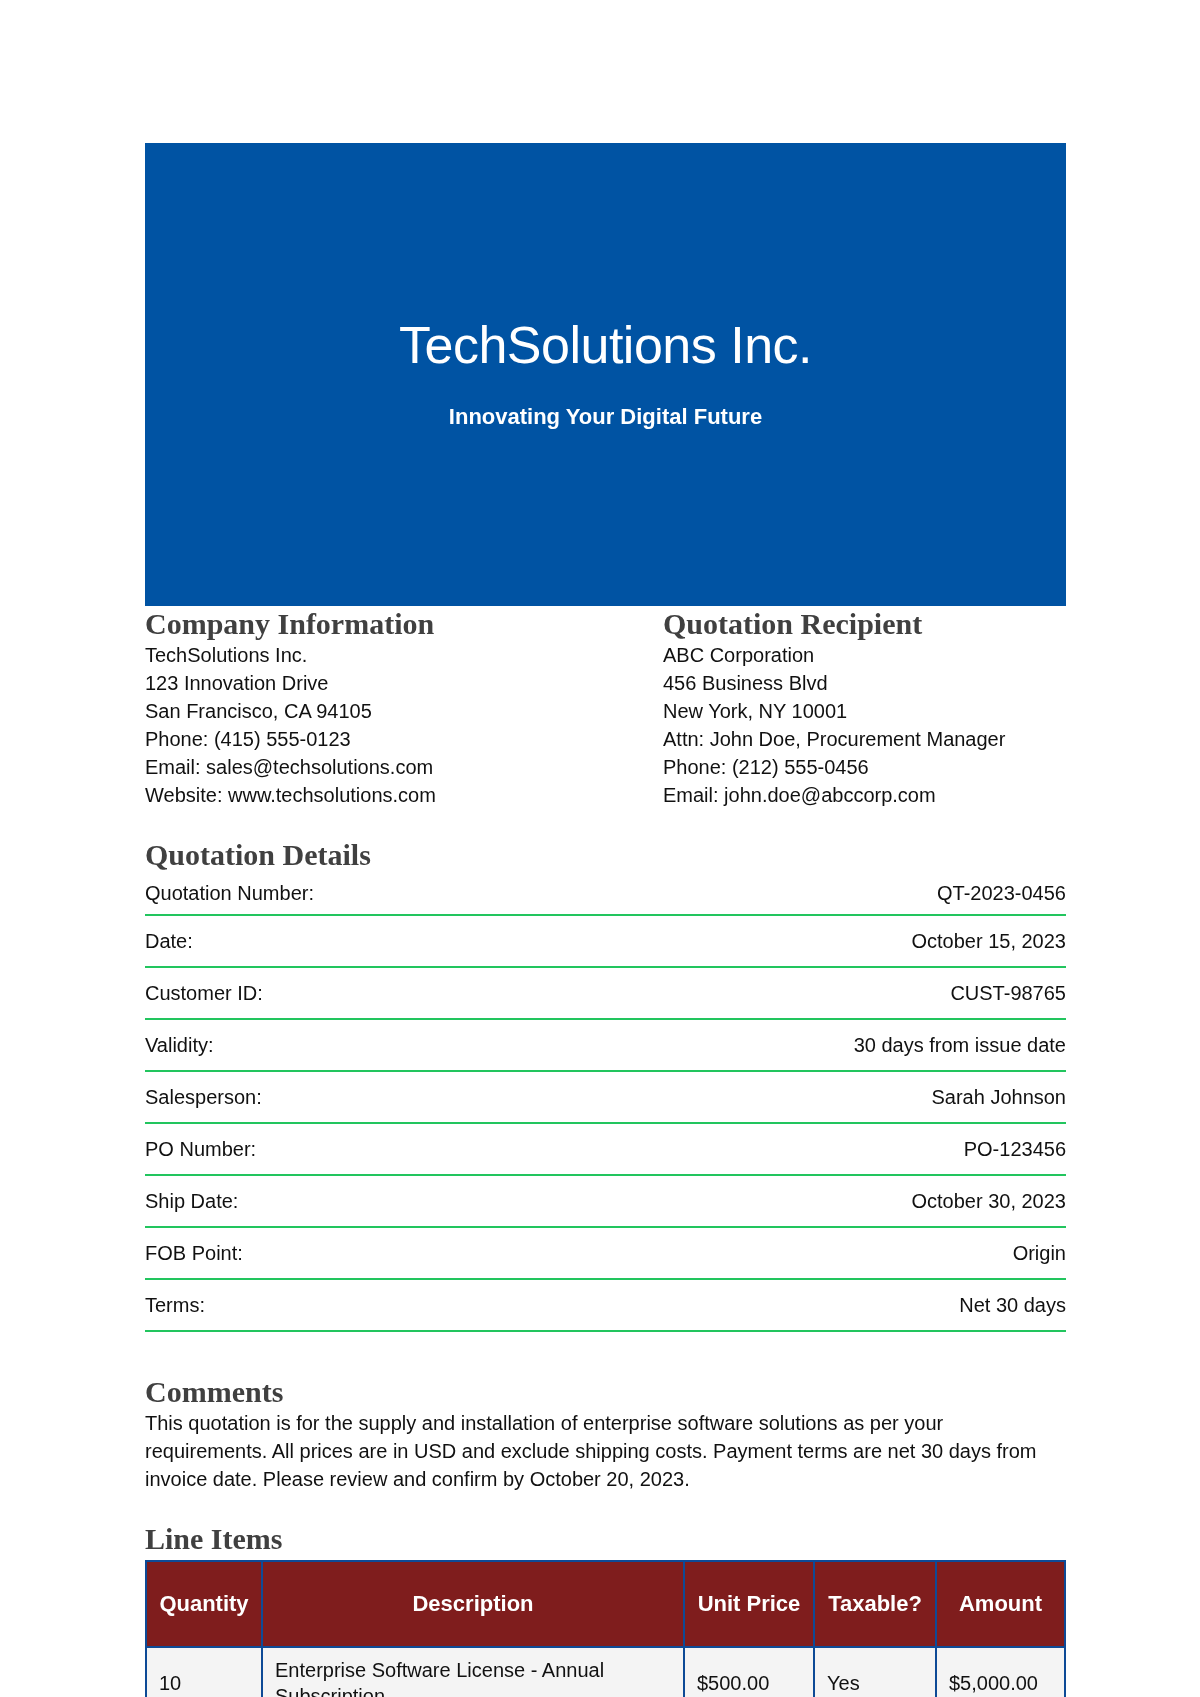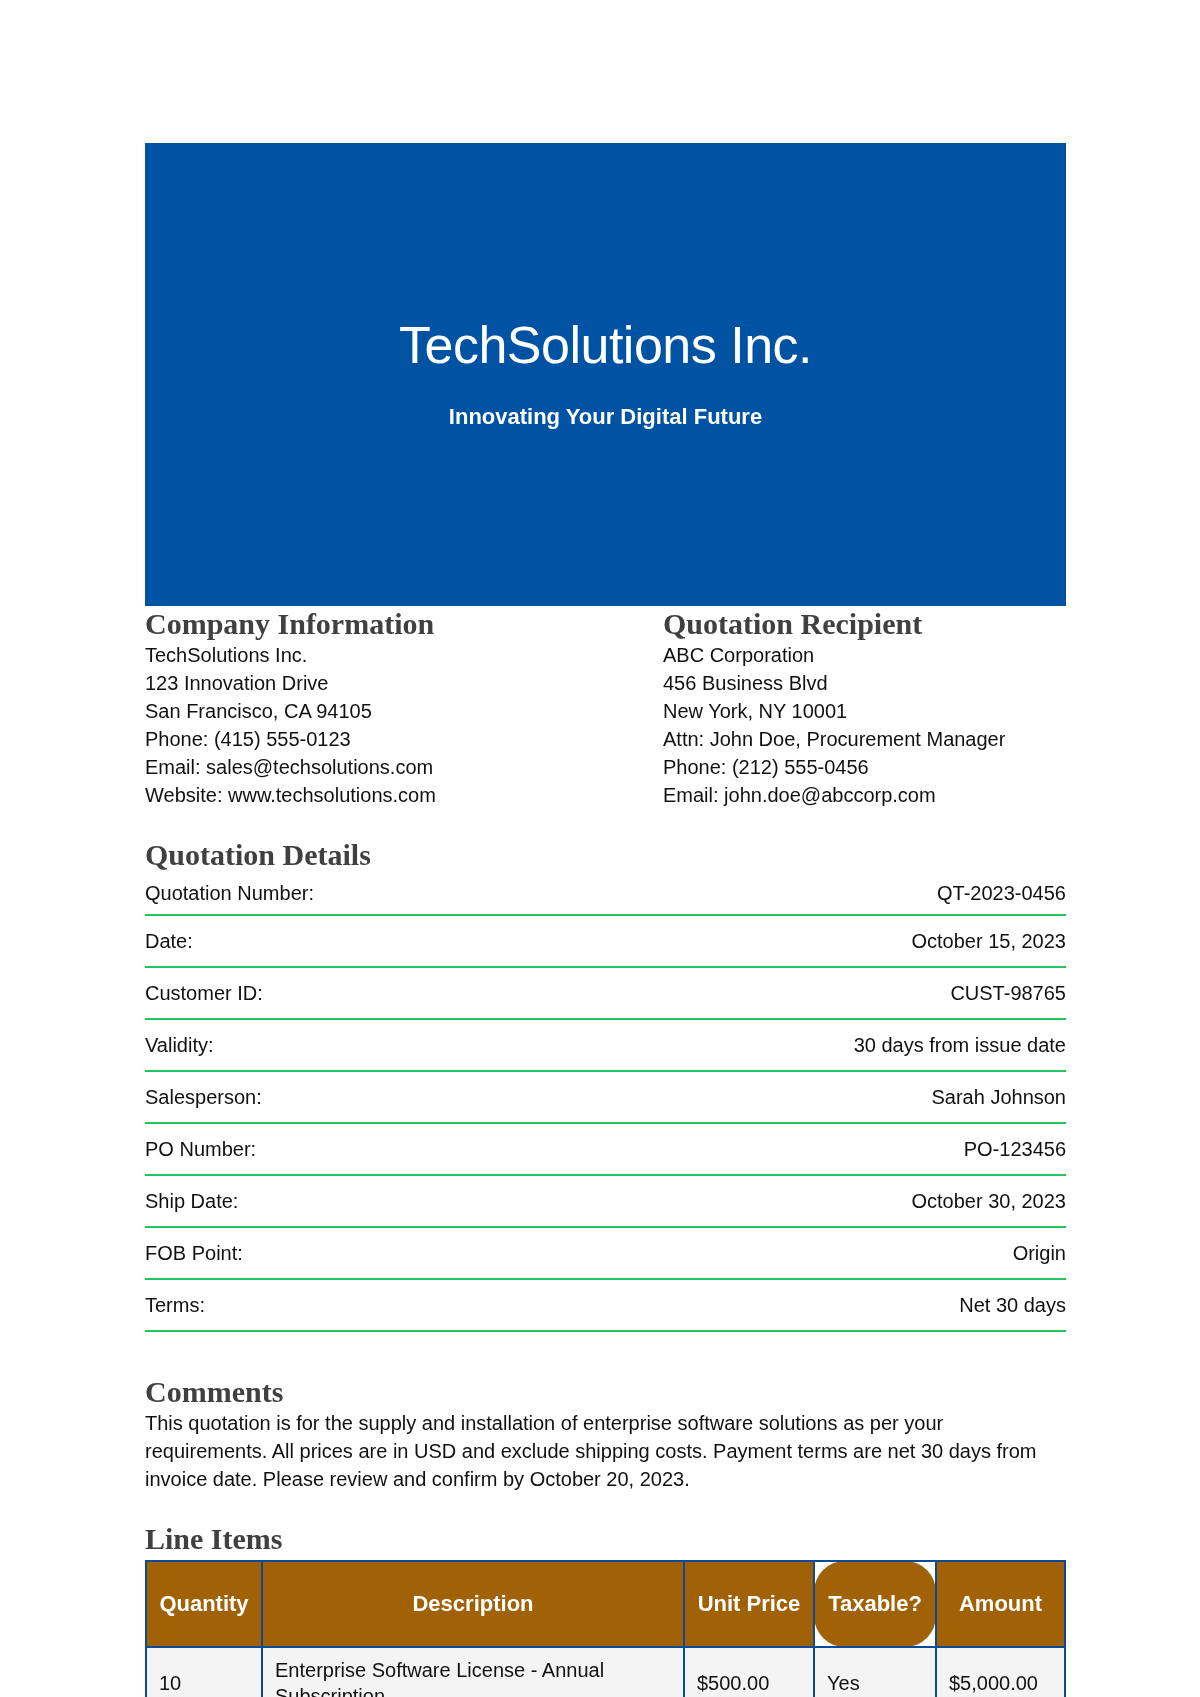--- a/index.html
+++ b/index.html
@@ -13,21 +13,21 @@
   .col{position:absolute;top:0;}
   .col .line{font-size:20px;line-height:28px;}
   .details{position:absolute;top:838px;left:0;width:921px;}
   .drow{display:flex;justify-content:space-between;align-items:center;height:52px;border-bottom:2px solid #22c55e;font-size:20px;box-sizing:border-box;}
   .drow:first-of-type{height:44px;}
   .drow .v{font-weight:normal;}
   .comments{position:absolute;top:1375px;left:0;width:921px;}
   .comments p{margin:0;font-size:20px;line-height:28px;}
   .lineitems{position:absolute;top:1522px;left:0;width:921px;}
   table{border-collapse:collapse;width:921px;margin-top:4px;}
-  th{background:#a16207;color:#fff;font-size:22px;font-weight:bold;border:2px solid #0d4a96;height:84px;padding:0 10px;line-height:28px;}
+  th{background:#7f1d1d;color:#fff;font-size:22px;font-weight:bold;border:2px solid #0d4a96;height:84px;padding:0 10px;line-height:28px;}
   td{background:#f4f4f4;border:2px solid #0d4a96;font-size:20px;padding:8px 12px;height:54px;line-height:26px;vertical-align:middle;}
 </style>
 </head>
 <body>
 
 <div class="page">
   <div class="banner">
     <div class="title">TechSolutions Inc.</div>
     <div class="tagline">Innovating Your Digital Future</div>
   </div>
@@ -99,21 +99,21 @@
   </div>
 
   <div class="lineitems">
     <h2>Line Items</h2>
     <table>
       <thead>
         <tr>
           <th style="width:94px;">Quantity</th>
           <th style="width:400px;">Description</th>
           <th style="width:108px;">Unit Price</th>
-          <th style="width:100px;border-radius:31px;">Taxable?</th>
+          <th style="width:100px;">Taxable?</th>
           <th>Amount</th>
         </tr>
       </thead>
       <tbody>
         <tr>
           <td>10</td>
           <td>Enterprise Software License - Annual Subscription</td>
           <td>$500.00</td>
           <td>Yes</td>
           <td>$5,000.00</td>

